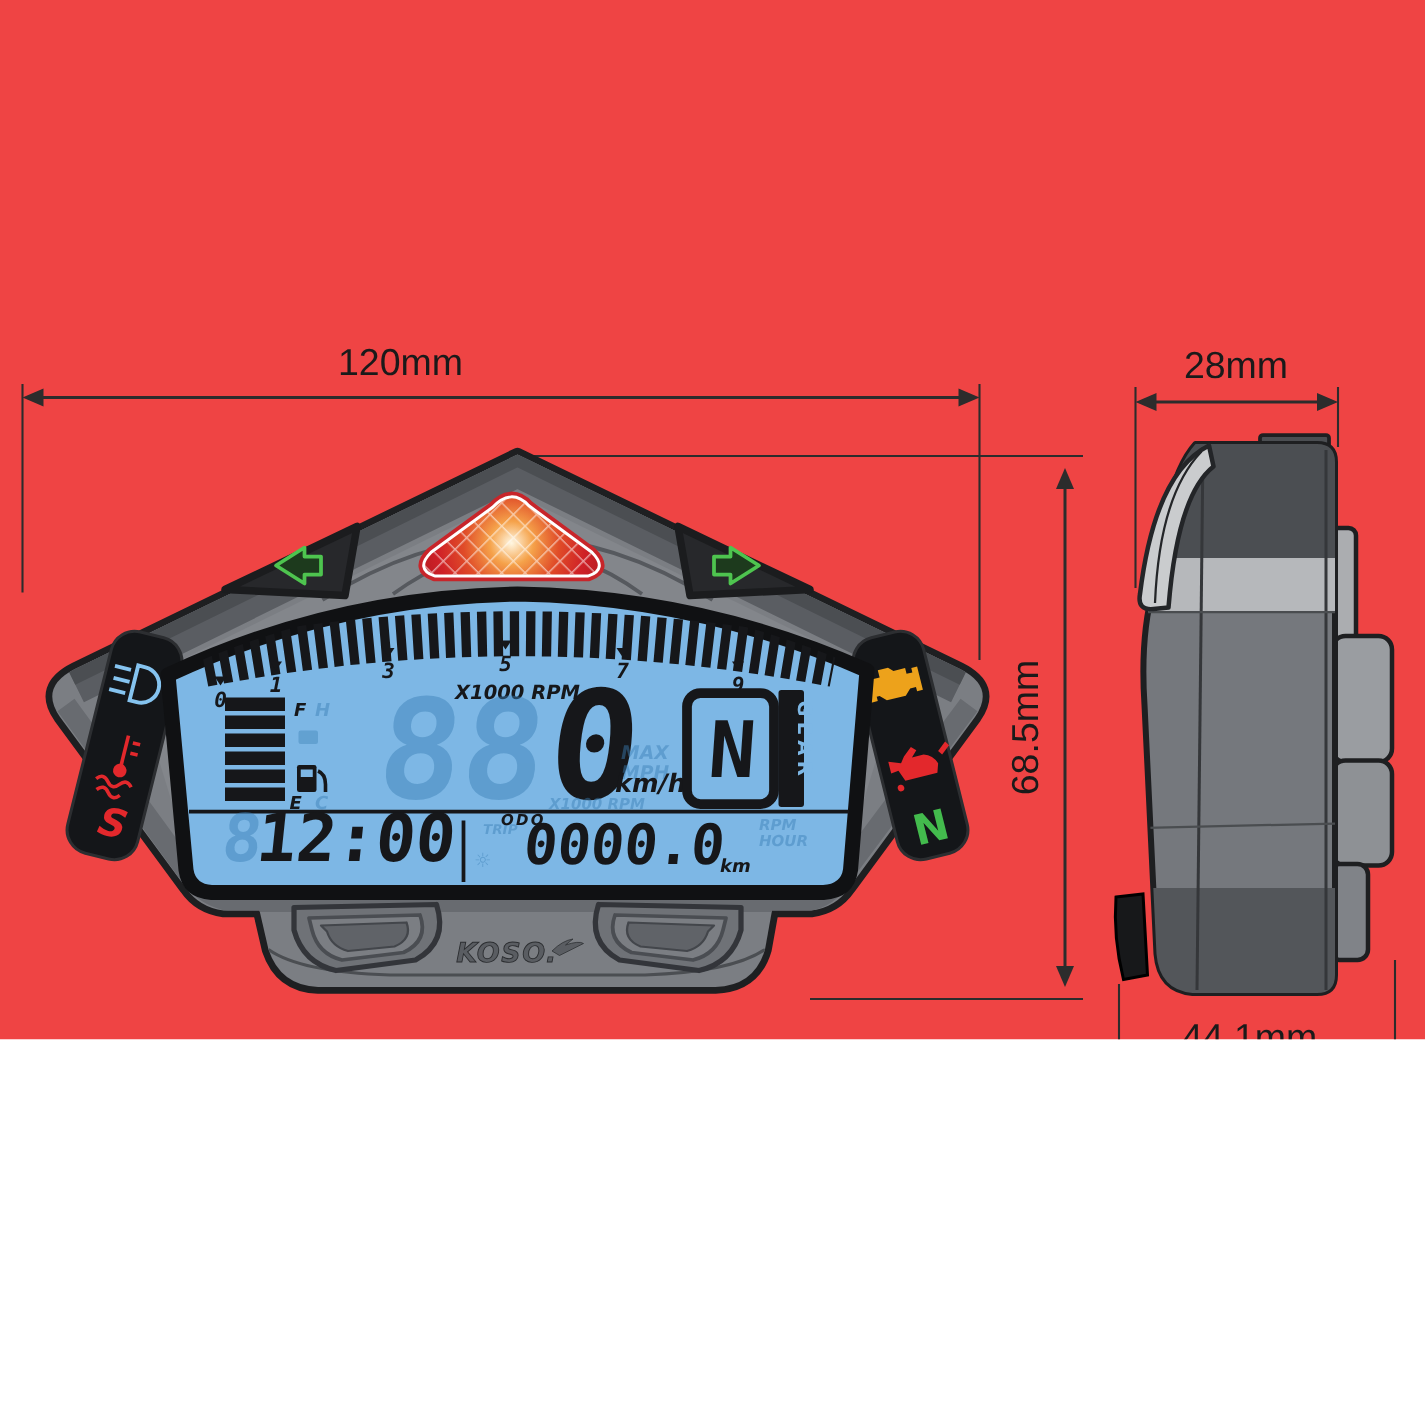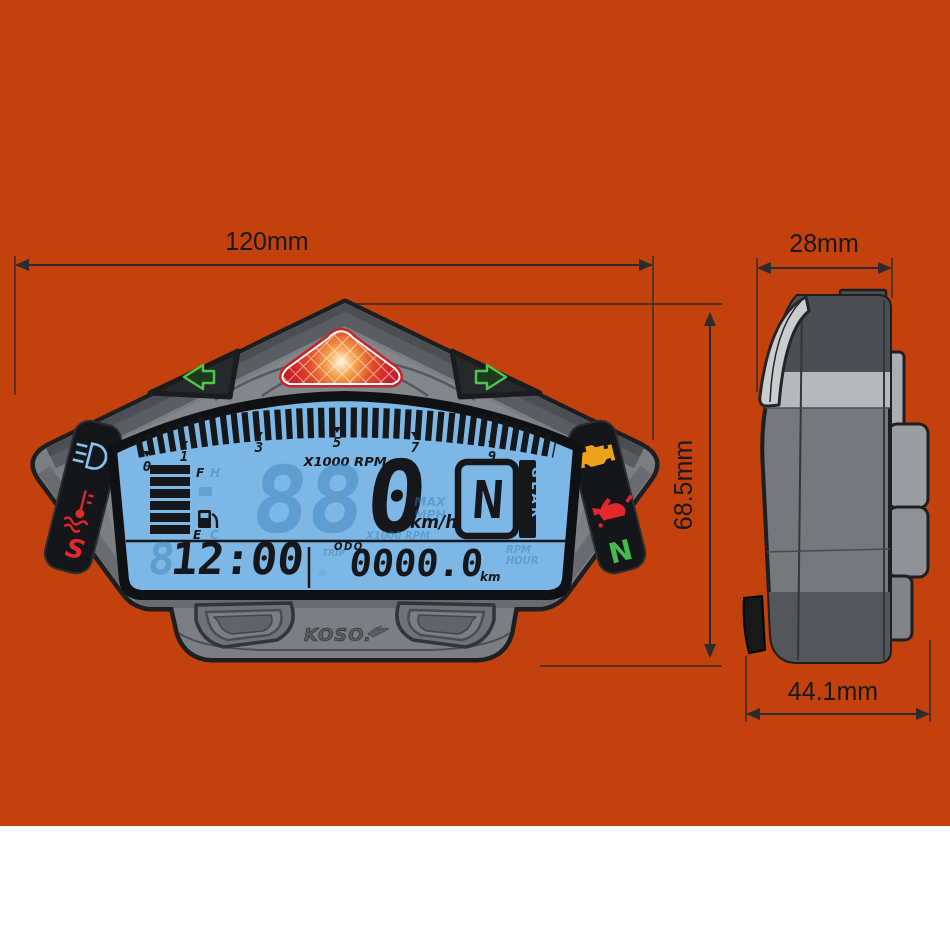--- a/index.html
+++ b/index.html
@@ -1,16 +1,16 @@
 <!DOCTYPE html>
 <html><head>
 <meta charset="utf-8">
 <style>
   html,body{margin:0;padding:0;background:#ffffff;}
-  .canvas{position:relative;width:950px;height:826px;background:#c2410c;overflow:hidden;
+  .canvas{position:relative;width:950px;height:693px;background:#ef4444;overflow:hidden;
           font-family:"Liberation Sans", sans-serif;}
   svg{display:block;}
   .dimline{stroke:#2c2c2c;stroke-width:2;fill:none;}
   .extline{stroke:#2c2c2c;stroke-width:1.4;fill:none;}
   .arrow{fill:#2c2c2c;stroke:none;}
   .dimlabel{font:25px "Liberation Sans", sans-serif;fill:#1a1a1a;}
   .seg{font-family:"DejaVu Sans Mono", monospace;font-weight:bold;fill:#16171a;}
   .lcdsmall{font-family:"DejaVu Sans", sans-serif;font-weight:bold;font-style:italic;fill:#16171a;}
   .ghost{fill:#3a7fb5;opacity:.45;}
   .ghost2{fill:#3a7fb5;opacity:.4;}

